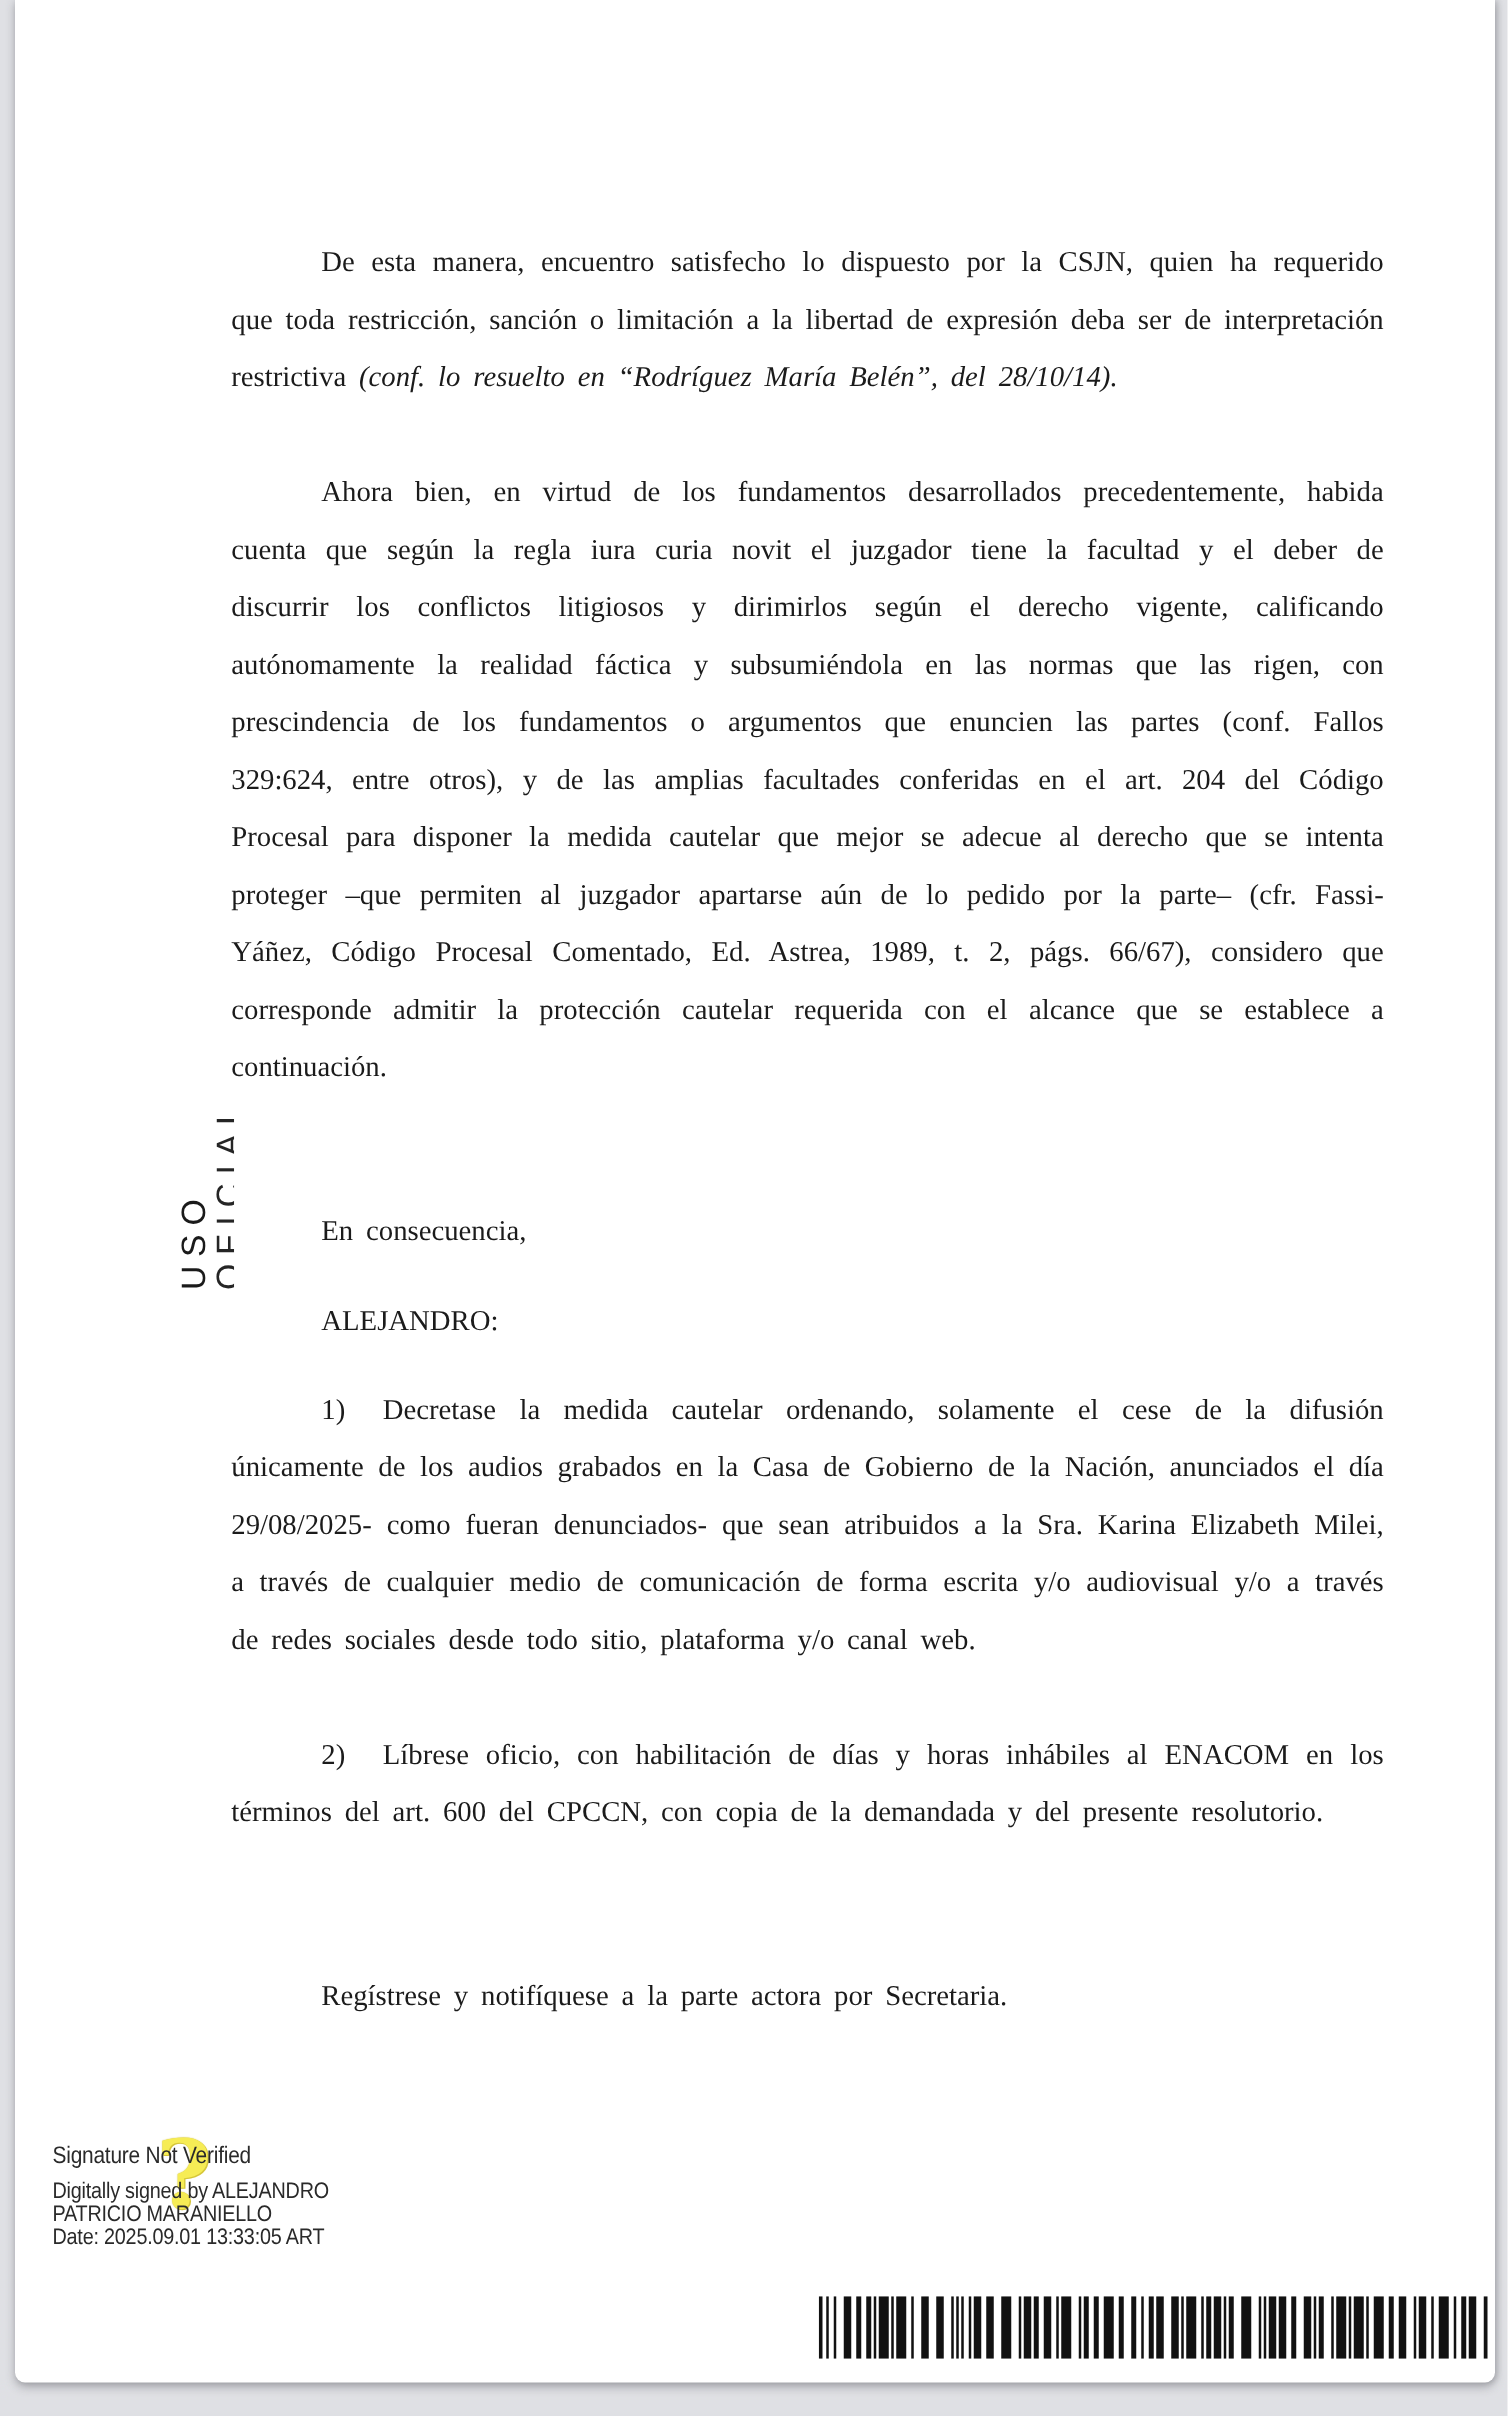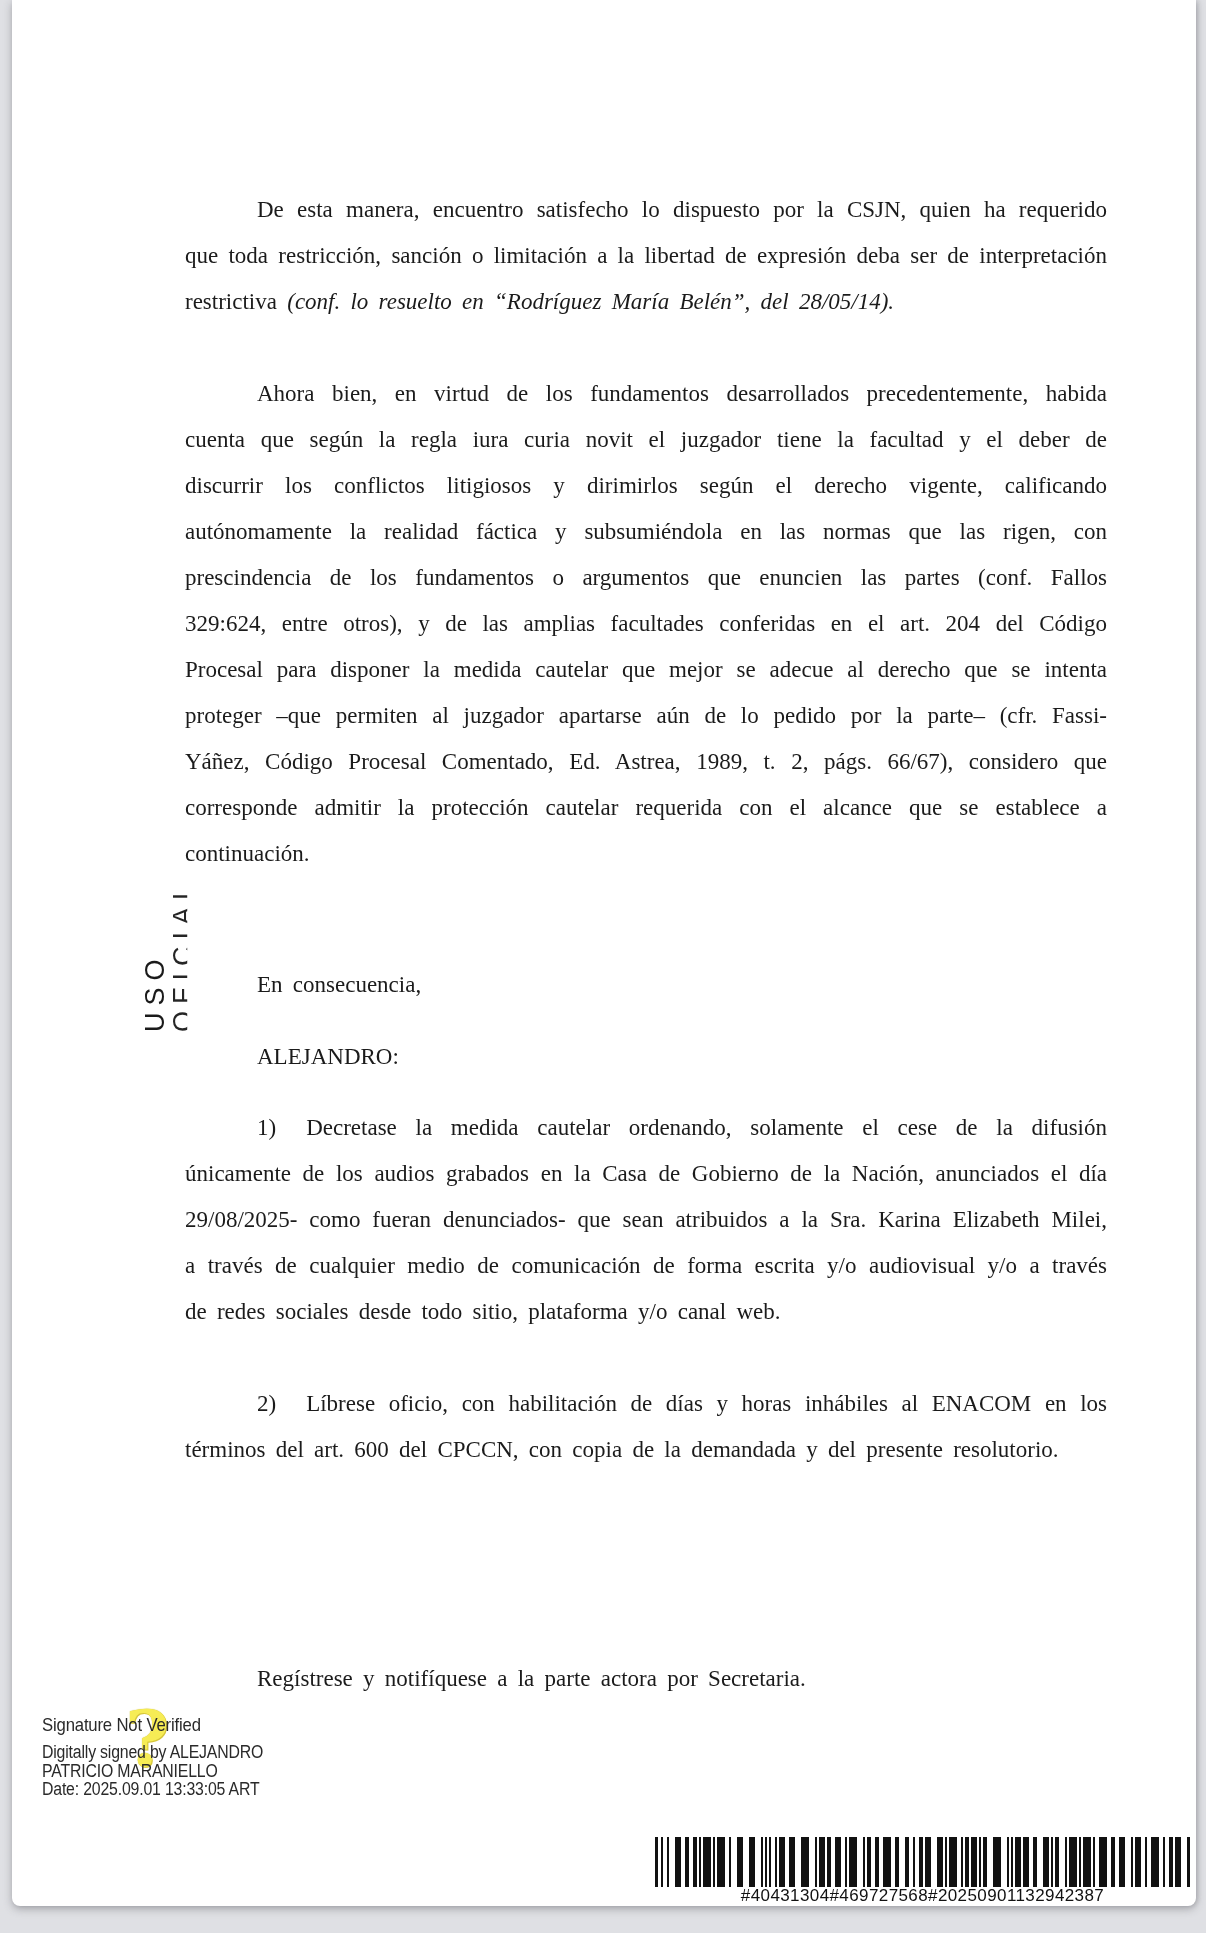--- a/index.html
+++ b/index.html
@@ -97,33 +97,33 @@
 <div class="page">
 
 
   <div class="stamp-wrap">
     <div class="stamp-line l1">USO</div>
     <div class="stamp-line l2">OFICIAL</div>
   </div>
 
   <div class="text-col">
 
-    <p class="para" style="top:187px"><span>De esta manera, encuentro satisfecho lo dispuesto por la CSJN, quien ha requerido que toda restricción, sanción o limitación a la libertad de expresión deba ser de interpretación restrictiva </span><span class="italic">(conf. lo resuelto en “Rodríguez María Belén”, del 28/05/14).</span></p>
+    <p class="para" style="top:187px"><span>De esta manera, encuentro satisfecho lo dispuesto por la CSJN, quien ha requerido que toda restricción, sanción o limitación a la libertad de expresión deba ser de interpretación restrictiva </span><span class="italic">(conf. lo resuelto en “Rodríguez María Belén”, del 28/10/14).</span></p>
 
     <p class="para" style="top:371px">Ahora bien, en virtud de los fundamentos desarrollados precedentemente, habida cuenta que según la regla iura curia novit el juzgador tiene la facultad y el deber de discurrir los conflictos litigiosos y dirimirlos según el derecho vigente, calificando autónomamente la realidad fáctica y subsumiéndola en las normas que las rigen, con prescindencia de los fundamentos o argumentos que enuncien las partes (conf. Fallos 329:624, entre otros),  y de  las amplias facultades conferidas en el art. 204 del Código Procesal para disponer la medida cautelar que mejor se adecue al derecho que se intenta proteger –que permiten al juzgador apartarse aún de lo pedido por la parte– (cfr. Fassi-Yáñez, Código Procesal Comentado, Ed. Astrea, 1989, t. 2, págs. 66/67), considero que corresponde admitir la protección cautelar requerida con el alcance que se establece a continuación.</p>
 
     <p class="para single" style="top:962px">En consecuencia,</p>
 
     <p class="para single" style="top:1034px">ALEJANDRO:</p>
 
     <p class="para" style="top:1105px"><span class="item-num">1)</span><span>Decretase la medida cautelar ordenando, solamente el cese de la difusión únicamente de los audios grabados en la Casa de Gobierno de la Nación, anunciados el día 29/08/2025- como fueran denunciados- que sean atribuidos a la Sra. Karina Elizabeth Milei, a través de cualquier medio de comunicación de forma escrita y/o audiovisual y/o a través de redes sociales desde todo sitio, plataforma y/o canal web.</span></p>
 
     <p class="para" style="top:1381px"><span class="item-num">2)</span><span>Líbrese oficio, con habilitación de días y horas inhábiles al ENACOM en los términos del art. 600 del CPCCN, con copia de la demandada y del presente resolutorio.</span></p>
 
-    <p class="para single" style="top:1656px">Regístrese y notifíquese a la parte actora por Secretaria.</p>
+    <p class="para single" style="top:1574px">Regístrese y notifíquese a la parte actora por Secretaria.</p>
 
   </div>
 
   <div class="sig-qmark">?</div>
 
   <div class="sig-block">
     <p class="sig-status">Signature Not Verified</p>
     <p class="sig-line">Digitally signed by ALEJANDRO</p>
     <p class="sig-line">PATRICIO MARANIELLO</p>
     <p class="sig-line">Date: 2025.09.01 13:33:05 ART</p>
@@ -260,16 +260,15 @@
         <span style="width:8px"></span>
         <i style="width:4px"></i>
         <span style="width:2px"></span>
         <i style="width:4px"></i>
         <span style="width:4px"></span>
         <i style="width:2px"></i>
         <span style="width:6px"></span>
         <i style="width:6px"></i>
         <span style="width:4px"></span>
       </div>
-    <div class="barcode-value">#40431304#469727568#20250901132942387</div>
   </div>
 
 </div>
 
 </body></html>

